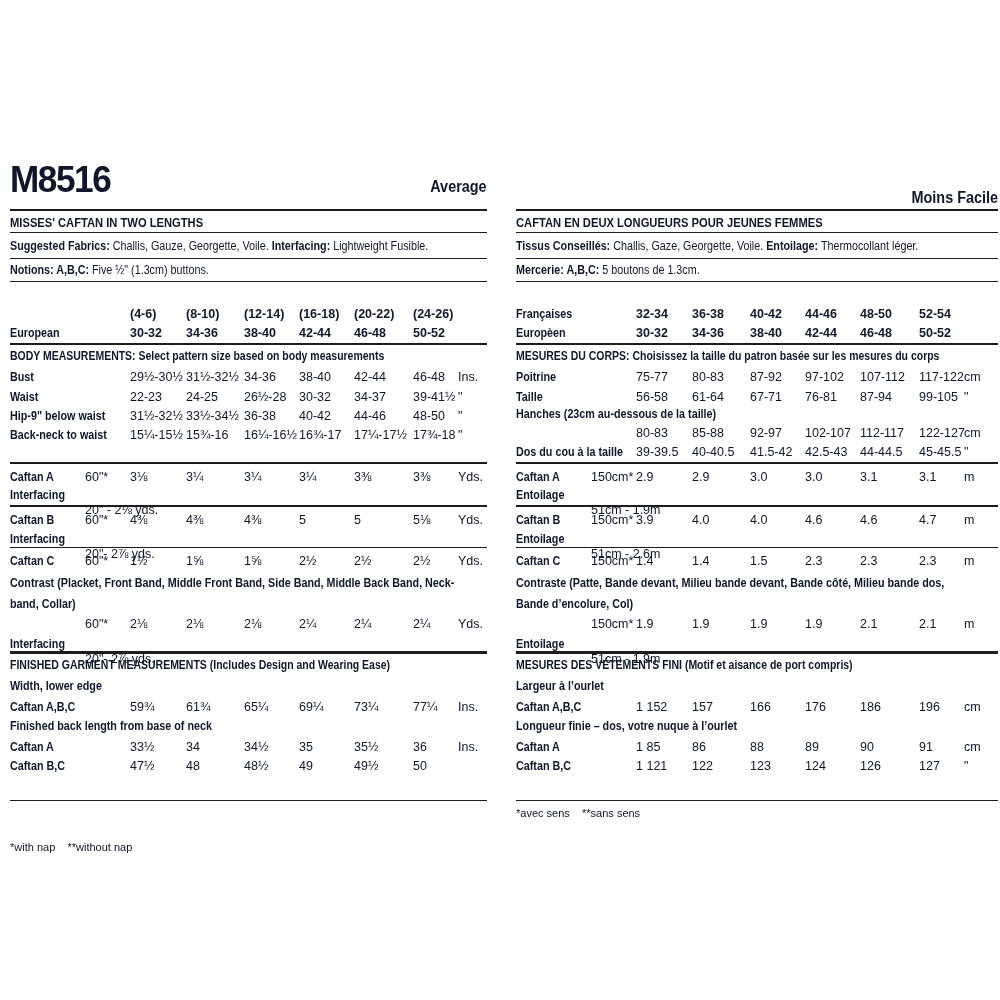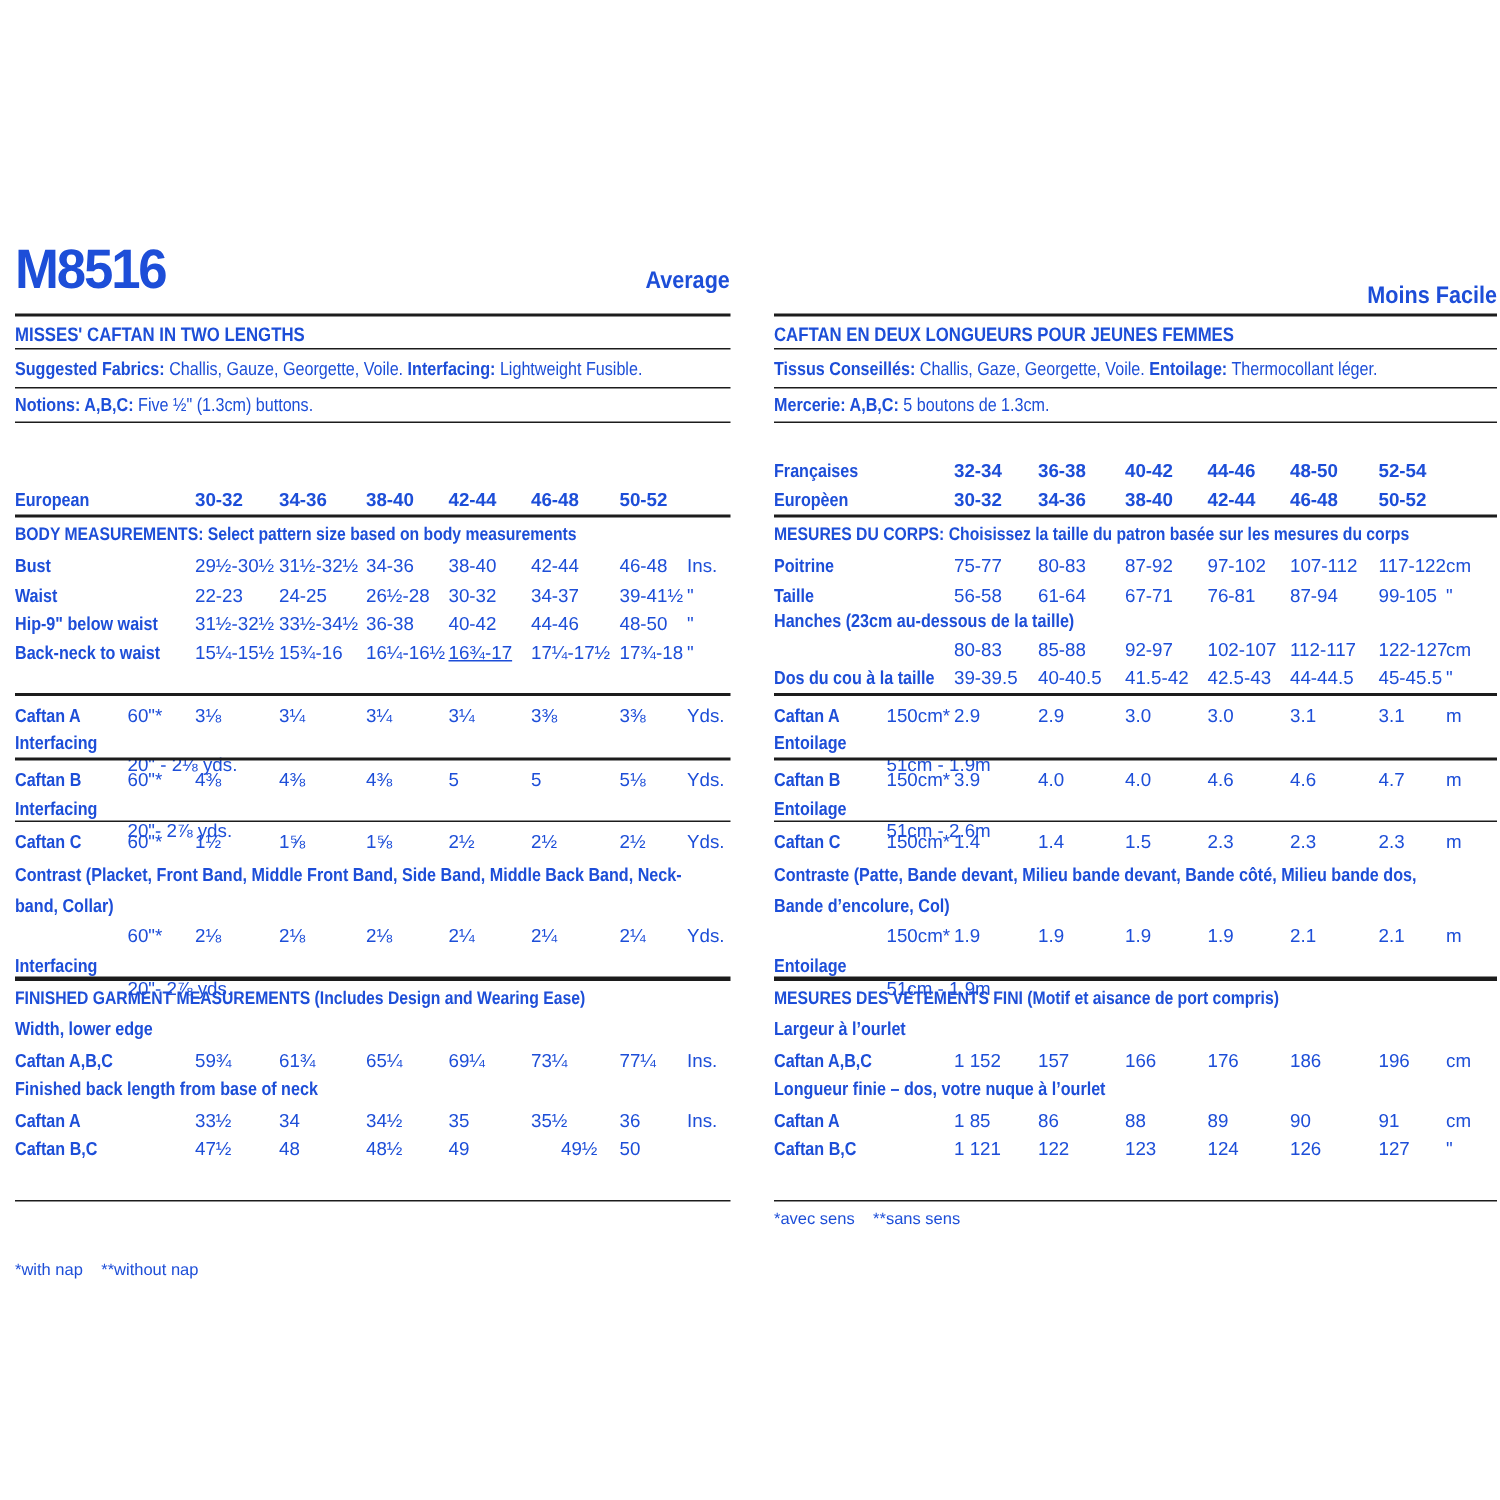--- a/index.html
+++ b/index.html
@@ -1,17 +1,17 @@
 <!DOCTYPE html>
 <html><head>
 <meta charset="utf-8">
 <style>
   html,body{margin:0;padding:0;background:#ffffff;}
   .page{position:relative;width:1000px;height:1000px;background:#ffffff;
-        font-family:"Liberation Sans",sans-serif;color:#1d4ed8;font-size:12.5px;
+        font-family:"Liberation Sans",sans-serif;color:#0f172a;font-size:12.5px;
         overflow:hidden;}
   .col{position:absolute;top:0;height:1000px;}
   .col-en{left:10px;width:477px;}
   .col-fr{left:516px;width:482px;}
   .row{position:absolute;left:0;width:100%;line-height:15px;}
   .rule{position:absolute;left:0;width:100%;height:1.7px;background:#1c1c1c;}
   .rule.thick{height:2.6px;}
   .hdr{display:flex;justify-content:space-between;align-items:baseline;}
   .bignum{font-size:37px;font-weight:700;letter-spacing:-1.5px;transform:scaleX(.95);transform-origin:0 50%;}
   .diff{font-size:16px;font-weight:700;transform:scaleX(.9);transform-origin:100% 50%;white-space:nowrap;}
@@ -46,20 +46,29 @@
       <span class="inlb">Interfacing:</span>
       <span>Lightweight Fusible.</span>
     </div>
     <div class="rule" style="top:257.5px"></div>
     <div class="row cond" style="top:263px">
       <span class="inlb">Notions: A,B,C:</span>
       <span>Five ½" (1.3cm) buttons.</span>
     </div>
     <div class="rule" style="top:280.5px"></div>
 
+    <div class="row trow b" style="top:307px">
+        <span class="lbl" style="grid-column: 1 / 3;"></span>
+        <span class="val" style="grid-column: 3;">(4-6)</span>
+        <span class="val" style="grid-column: 4;">(8-10)</span>
+        <span class="val" style="grid-column: 5;">(12-14)</span>
+        <span class="val" style="grid-column: 6;">(16-18)</span>
+        <span class="val" style="grid-column: 7;">(20-22)</span>
+        <span class="val" style="grid-column: 8;">(24-26)</span>
+      </div>
     <div class="row trow b" style="top:326px">
         <span class="lbl" style="grid-column: 1 / 3;">European</span>
         <span class="val" style="grid-column: 3;">30-32</span>
         <span class="val" style="grid-column: 4;">34-36</span>
         <span class="val" style="grid-column: 5;">38-40</span>
         <span class="val" style="grid-column: 6;">42-44</span>
         <span class="val" style="grid-column: 7;">46-48</span>
         <span class="val" style="grid-column: 8;">50-52</span>
       </div>
     <div class="rule thick" style="top:342.5px"></div>
@@ -93,21 +102,21 @@
         <span class="val" style="grid-column: 6;">40-42</span>
         <span class="val" style="grid-column: 7;">44-46</span>
         <span class="val" style="grid-column: 8;">48-50</span>
         <span class="unit" style="grid-column: 9;">"</span>
       </div>
     <div class="row trow" style="top:428px">
         <span class="lbl" style="grid-column: 1 / 3;">Back-neck to waist</span>
         <span class="val" style="grid-column: 3;">15¼-15½</span>
         <span class="val" style="grid-column: 4;">15¾-16</span>
         <span class="val" style="grid-column: 5;">16¼-16½</span>
-        <span class="val" style="grid-column: 6; text-decoration: underline;">16¾-17</span>
+        <span class="val" style="grid-column: 6;">16¾-17</span>
         <span class="val" style="grid-column: 7;">17¼-17½</span>
         <span class="val" style="grid-column: 8;">17¾-18</span>
         <span class="unit" style="grid-column: 9;">"</span>
       </div>
 
     <div class="rule" style="top:462px"></div>
     <div class="row trow" style="top:470px">
         <span class="lbl" style="grid-column: 1;">Caftan A</span>
         <span class="wid" style="grid-column: 2;">60"*</span>
         <span class="val" style="grid-column: 3;">3⅛</span>
@@ -190,21 +199,21 @@
         <span class="val" style="grid-column: 7;">35½</span>
         <span class="val" style="grid-column: 8;">36</span>
         <span class="unit" style="grid-column: 9;">Ins.</span>
       </div>
     <div class="row trow" style="top:759px">
         <span class="lbl" style="grid-column: 1 / 3;">Caftan B,C</span>
         <span class="val" style="grid-column: 3;">47½</span>
         <span class="val" style="grid-column: 4;">48</span>
         <span class="val" style="grid-column: 5;">48½</span>
         <span class="val" style="grid-column: 6;">49</span>
-        <span class="val" style="grid-column: 7; margin-left: 20px;">49½</span>
+        <span class="val" style="grid-column: 7;">49½</span>
         <span class="val" style="grid-column: 8;">50</span>
       </div>
 
     <div class="rule" style="top:799.5px"></div>
     <div class="row foot" style="top:840px">*with nap    **without nap</div>
   </div>
 
   <div class="col col-fr">
     <div class="row diff right" style="top:190px">Moins Facile</div>
     <div class="rule" style="top:209px"></div>

